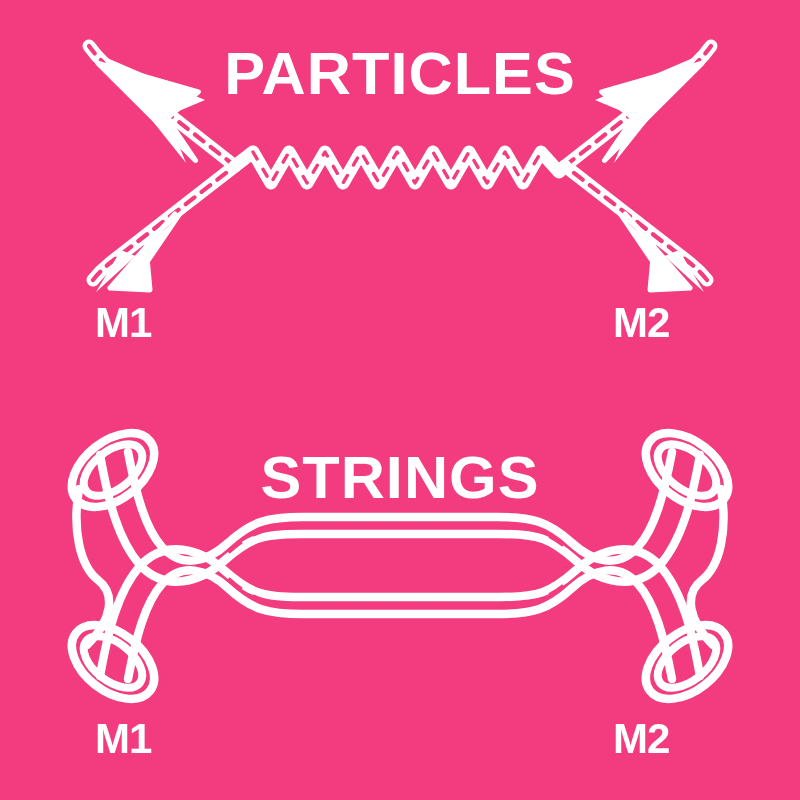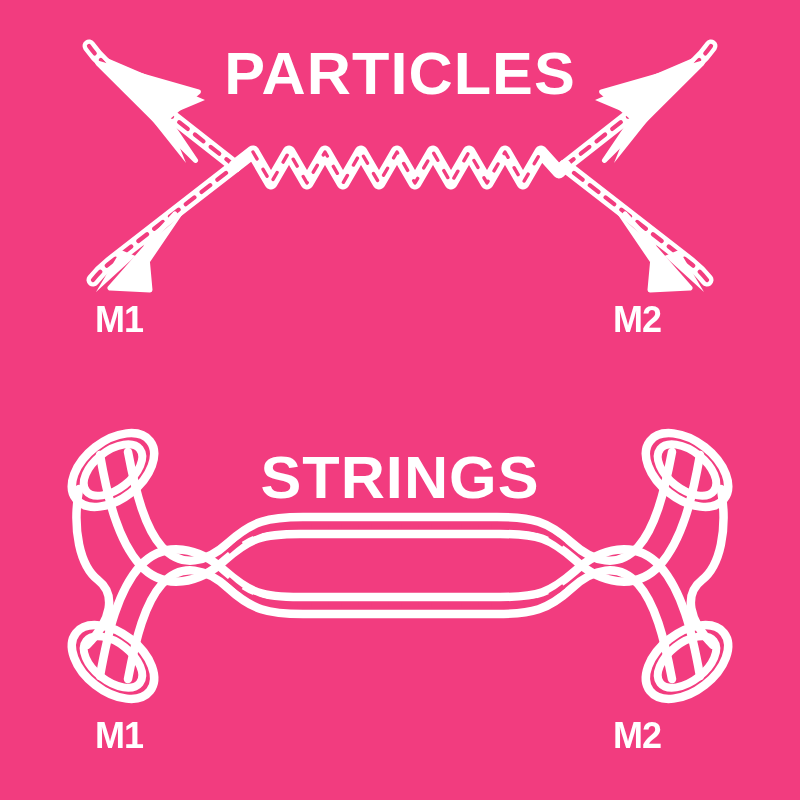--- a/index.html
+++ b/index.html
@@ -39,21 +39,21 @@
   .title {
     font-size: 60px;
     font-weight: bold;
     letter-spacing: 1px;
     text-align: center;
     width: 800px;
     left: 0;
     transform: scaleX(1.02);
   }
   .corner-label {
-    font-size: 36px;
+    font-size: 42px;
     font-weight: bold;
     letter-spacing: -1px;
   }
   #title-particles { top: 44px; }
   #title-strings   { top: 448px; }
   #m1-particles { left: 95px;  top: 302px; }
   #m2-particles { left: 613px; top: 302px; }
   #m1-strings   { left: 95px;  top: 718px; }
   #m2-strings   { left: 613px; top: 718px; }
 </style>

